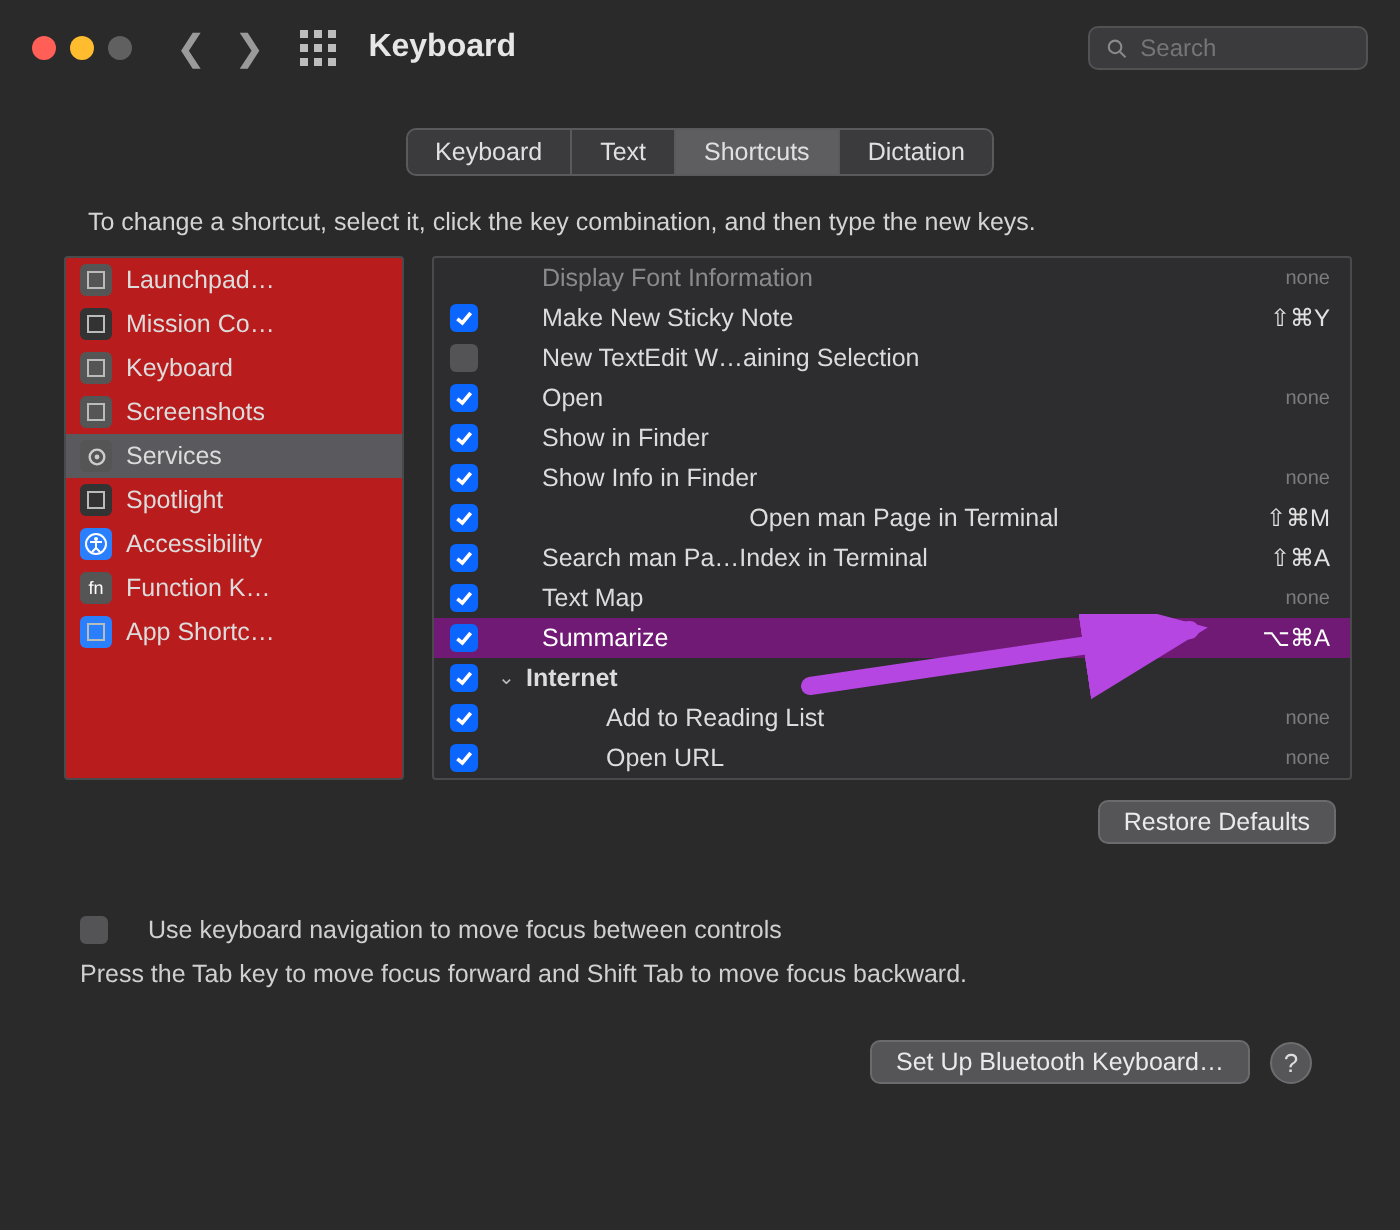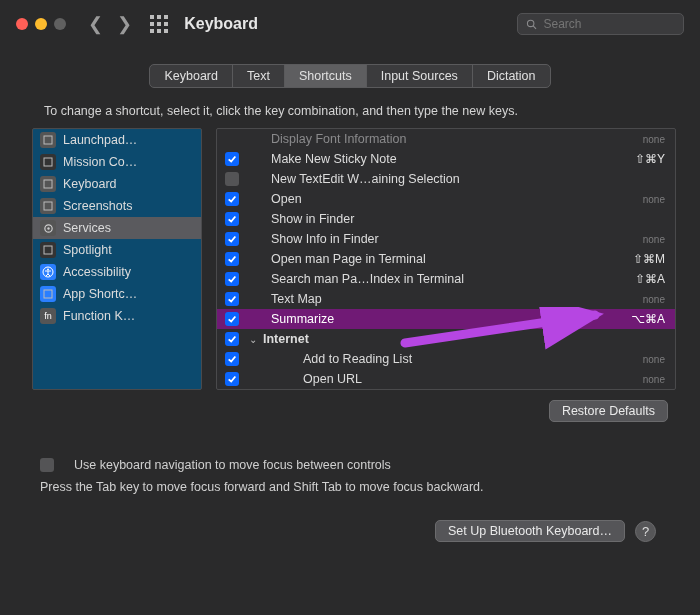--- a/index.html
+++ b/index.html
@@ -9,32 +9,32 @@
   .tl { width: 12px; height: 12px; border-radius: 50%; }
   .tl.red { background: #ff5f57; }
   .tl.yellow { background: #febc2e; }
   .tl.green { background: #606060; }
   .navbtns { display: flex; gap: 14px; margin-left: 10px; color: #9a9a9a; }
   .chev { font-size: 18px; line-height: 1; cursor: default; }
   .grid-icon { width: 18px; height: 18px; display: grid; grid-template-columns: repeat(3,4px); grid-template-rows: repeat(3,4px); gap: 3px; margin-left: 6px; }
   .grid-icon span { background: #bdbdbd; width: 4px; height: 4px; }
   .win-title { font-weight: 600; font-size: 16px; color: #e6e6e6; margin-left: 4px; }
   .spacer { flex: 1; }
-  .search { display: flex; align-items: center; background: #3b3b3d; border: 1px solid #525254; border-radius: 5px; padding: 3px 8px; width: 167px; }
+  .search { display: flex; align-items: center; background: #3b3b3d; border: 1px solid #525254; border-radius: 5px; padding: 3px 8px; width: 140px; }
   .search svg { width: 13px; height: 13px; fill: #8a8a8c; }
   .search input { background: transparent; border: none; outline: none; color: #ccc; font-size: 12px; margin-left: 6px; width: 100%; }
   .content { padding: 0 24px 12px 24px; }
   .tabs-row { display: flex; justify-content: center; padding: 16px 0 10px 0; }
   .segmented { display: flex; border: 1px solid #5a5a5c; border-radius: 5px; overflow: hidden; background: #3b3b3d; }
   .seg { padding: 4px 14px; font-size: 12.5px; color: #e0e0e0; border-right: 1px solid #5a5a5c; cursor: default; }
   .seg:last-child { border-right: none; }
   .seg.active { background: #5e5e60; }
   .instruction { font-size: 12.5px; color: #d4d4d4; padding: 6px 0 10px 20px; }
   .panels { display: flex; gap: 14px; padding: 0 0 0 8px; }
-  .left-list { width: 170px; border: 1px solid #4a4a4c; background: #0c4a6e; border-radius: 2px; overflow: hidden; }
+  .left-list { width: 170px; border: 1px solid #4a4a4c; background: #b91c1c; border-radius: 2px; overflow: hidden; }
   .left-item { display: flex; align-items: center; gap: 7px; padding: 3px 7px; font-size: 12.5px; white-space: nowrap; overflow: hidden; text-overflow: ellipsis; color: #dcdcdc; cursor: default; }
   .left-item.selected { background: #5a5a5e; }
   .li-icon { width: 16px; height: 16px; border-radius: 3px; flex-shrink: 0; display: flex; align-items: center; justify-content: center; font-size: 9px; color: #fff; }
   .right-list { flex: 1; border: 1px solid #4a4a4c; background: #2d2d2f; border-radius: 2px; overflow: hidden; }
   .right-row { display: flex; align-items: center; padding: 2px 10px 2px 8px; font-size: 12.5px; height: 20px; color: #dcdcdc; }
   .right-row.selected { background: #701a75; color: #fff; }
   .chk { width: 14px; height: 14px; border-radius: 3px; margin-right: 10px; flex-shrink: 0; display: flex; align-items: center; justify-content: center; }
   .chk.on { background: #0a66ff; }
   .chk.off { background: #545456; }
   .chk svg { width: 10px; height: 10px; fill: none; stroke: #fff; stroke-width: 2.2; }
@@ -89,21 +89,20 @@
     <input placeholder="Search" style="">
   </div>
 </div>
 
 <div class="content">
   <div class="tabs-row">
     <div class="segmented" id="segmented">
         <div class="seg">Keyboard</div>
         <div class="seg">Text</div>
         <div class="seg active">Shortcuts</div>
-        <div class="seg">Input Sources</div>
         <div class="seg">Dictation</div>
       </div>
   </div>
 
   <div class="instruction">To change a shortcut, select it, click the key combination, and then type the new keys.</div>
 
   <div class="panels">
     <div class="left-list" id="left-list">
         <div class="left-item">
           <div class="li-icon" style="background: rgb(85, 85, 85);">
@@ -158,30 +157,30 @@
           <div class="li-icon" style="background: rgb(42, 127, 255);">
             <svg width="12" height="12" viewBox="0 0 12 12">
               <circle cx="6" cy="6" r="5" fill="none" stroke="#fff" stroke-width="1"></circle>
               <circle cx="6" cy="3.5" r="1" fill="#fff"></circle>
               <path d="M3 5 L9 5 M6 5 L6 8 M6 8 L4 10 M6 8 L8 10" stroke="#fff" stroke-width="1"></path>
             </svg>
           </div>
           <span>Accessibility</span>
         </div>
         <div class="left-item">
-          <div class="li-icon" style="background: rgb(42, 127, 255);">
-            <svg width="10" height="10" viewBox="0 0 10 10">
-              <rect x="1" y="1" width="8" height="8" fill="none" stroke="#bbb" stroke-width="1"></rect>
-            </svg>
-          </div>
-          <span>App Shortc…</span>
-        </div>
-        <div class="left-item">
           <div class="li-icon" style="background: rgb(85, 85, 85);">fn</div>
           <span>Function K…</span>
+        </div>
+        <div class="left-item">
+          <div class="li-icon" style="background: rgb(42, 127, 255);">
+            <svg width="10" height="10" viewBox="0 0 10 10">
+              <rect x="1" y="1" width="8" height="8" fill="none" stroke="#bbb" stroke-width="1"></rect>
+            </svg>
+          </div>
+          <span>App Shortc…</span>
         </div>
       </div>
     <div class="right-list" id="right-list" style="position:relative;">
       <svg class="arrow-overlay" style="left:180px; top:178px;" width="220" height="46">
         <defs>
             <marker id="ah" markerWidth="8" markerHeight="8" refX="6" refY="3" orient="auto">
               <path d="M0,0 L7,3 L0,6 Z" fill="#b646e2"></path>
             </marker>
           </defs>
         <line x1="8" y1="36" x2="198" y2="8" stroke="#b646e2" stroke-width="9" marker-end="url(#ah)" stroke-linecap="round"></line>
@@ -231,21 +230,21 @@
           </div>
           <span class="row-label" style="padding-left: 22px;">Show Info in Finder</span>
           <span class="row-shortcut none">none</span>
         </div>
         <div class="right-row">
           <div class="chk on">
             <svg viewBox="0 0 12 12">
               <polyline points="2,6.5 5,9 10,3"></polyline>
             </svg>
           </div>
-          <span class="row-label" style="padding-left: 22px;">Open man Page in Terminal</span>
+          <span class="row-label" style="padding-left: 22px; text-align: center;">Open man Page in Terminal</span>
           <span class="row-shortcut">⇧⌘M</span>
         </div>
         <div class="right-row">
           <div class="chk on">
             <svg viewBox="0 0 12 12">
               <polyline points="2,6.5 5,9 10,3"></polyline>
             </svg>
           </div>
           <span class="row-label" style="padding-left: 22px;">Search man Pa…Index in Terminal</span>
           <span class="row-shortcut">⇧⌘A</span>

